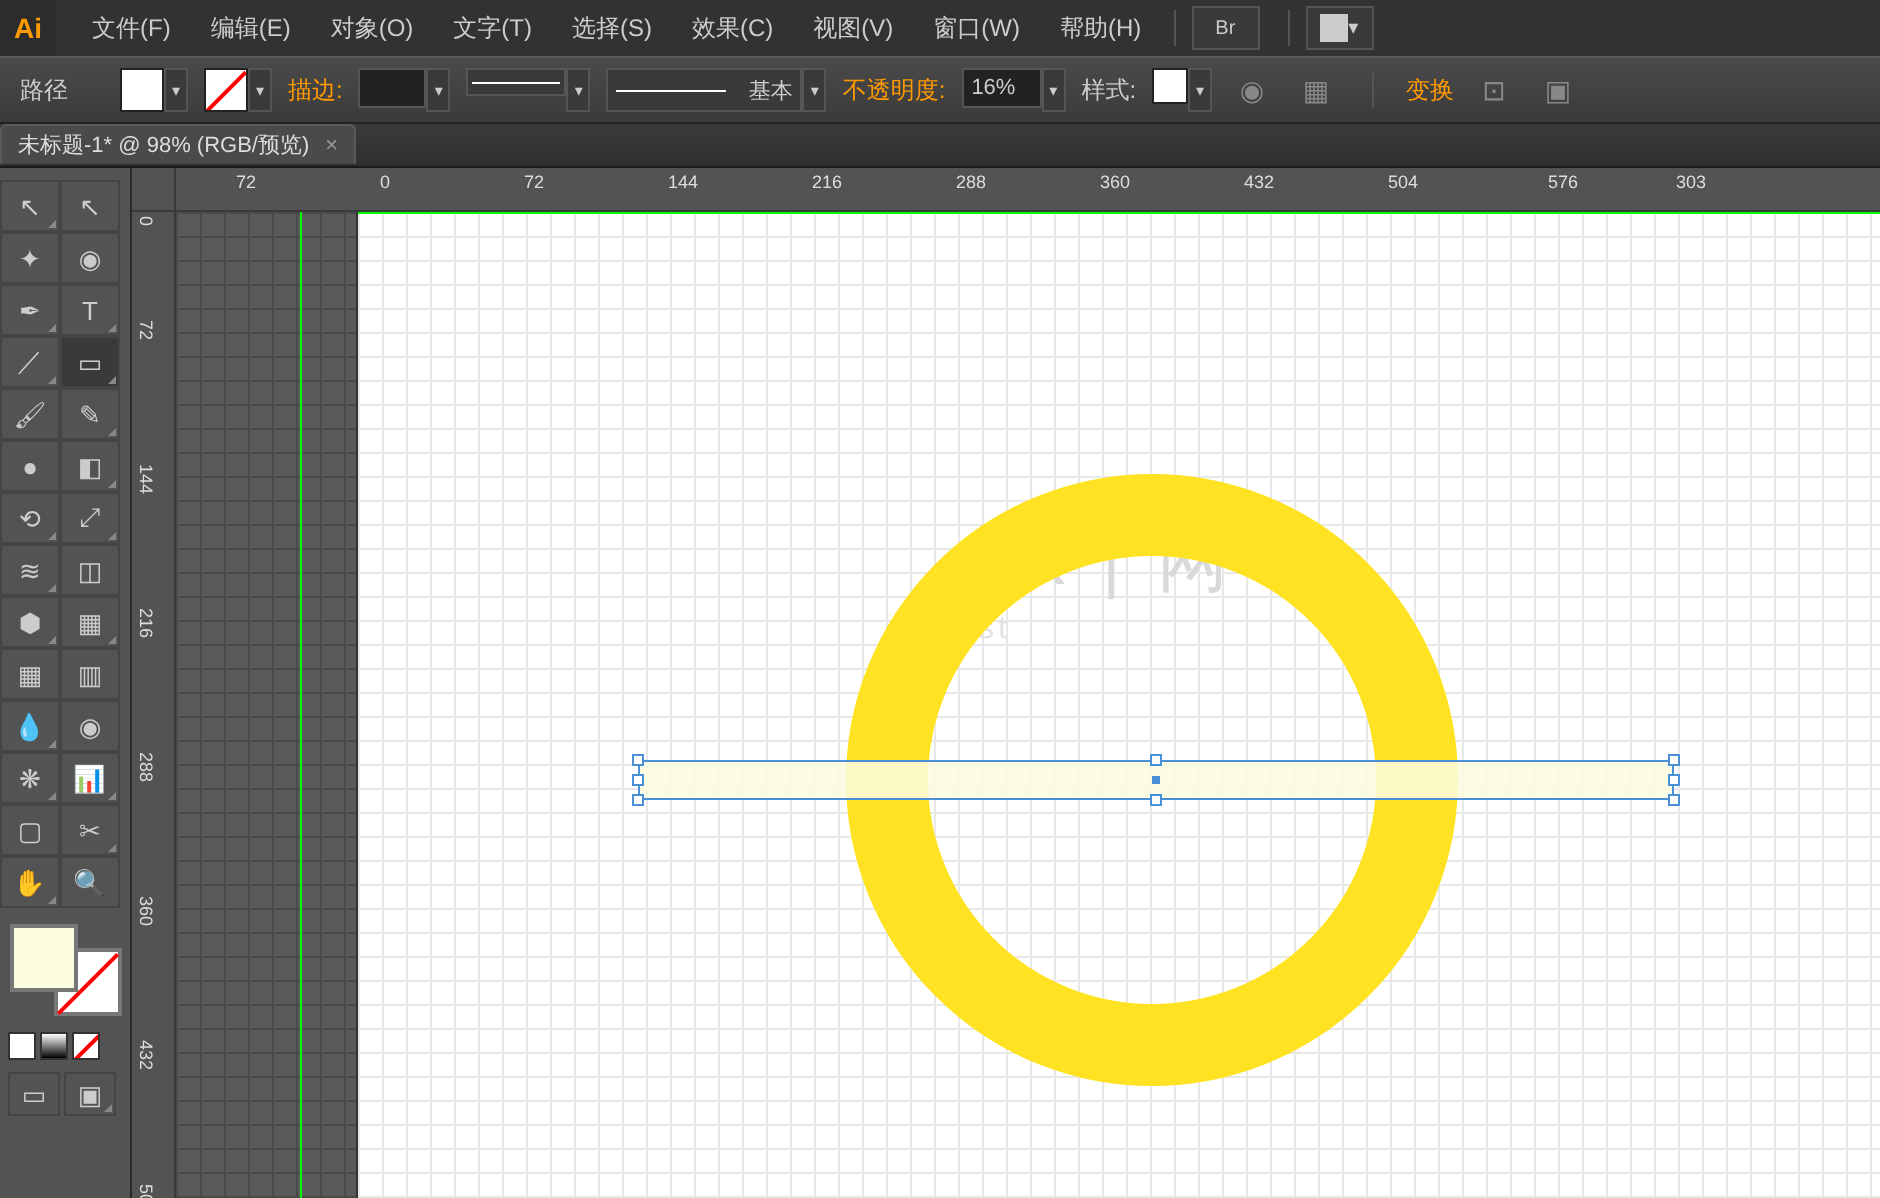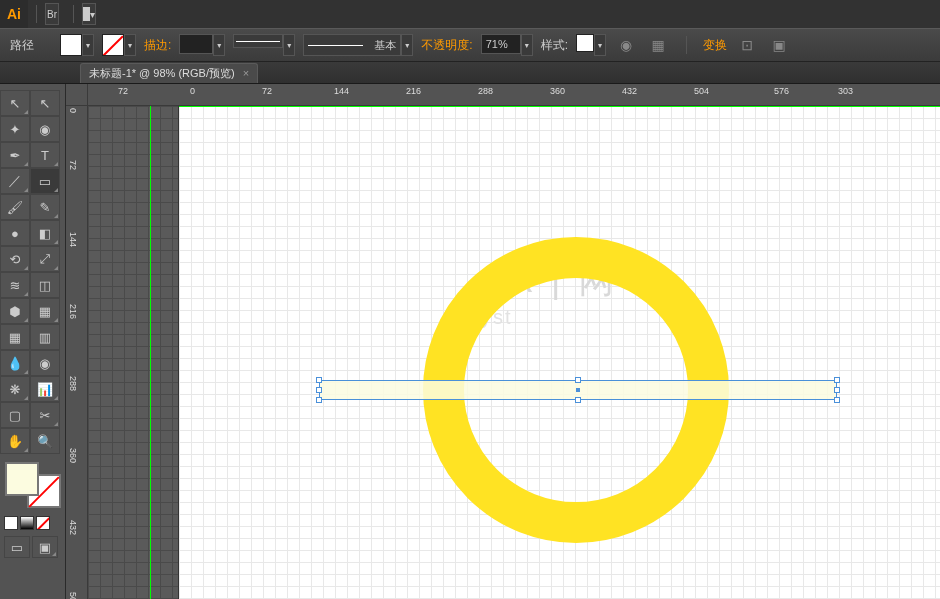--- a/index.html
+++ b/index.html
@@ -4,41 +4,41 @@
 <style>
 * { margin:0; padding:0; box-sizing:border-box; font-family:"Microsoft YaHei",Arial,sans-serif; }
 body { background:#323232; width:940px; height:599px; overflow:hidden; position:relative; }
 
 
 .titlebar { height:28px; background:#323232; display:flex; align-items:center; color:#ccc; font-size:12px; }
 .app-logo { width:28px; height:28px; background:#2c2c2c; display:flex; align-items:center; justify-content:center; color:#ff9a00; font-weight:bold; font-size:14px; }
 .menubar { display:flex; margin-left:10px; gap:4px; }
 .menu-item { padding:3px 8px; cursor:default; }
 .tb-sep { width:1px; height:18px; background:#555; margin:0 8px; }
-.tb-btn { width:14px; height:22px; background:#3a3a3a; border:1px solid #555; display:flex; align-items:center; justify-content:center; color:#ccc; font-size:10px; margin-right:6px; }
+.tb-btn { width:34px; height:22px; background:#3a3a3a; border:1px solid #555; display:flex; align-items:center; justify-content:center; color:#ccc; font-size:10px; margin-right:6px; }
 .tb-square { width:14px; height:14px; background:#ccc; }
 
 
 .controlbar { height:34px; background:linear-gradient(#4a4a4a,#3b3b3b); border-top:1px solid #5a5a5a; border-bottom:1px solid #222; display:flex; align-items:center; color:#ccc; font-size:12px; padding:0 10px; gap:8px; }
 .ctrl-label { color:#ccc; }
 .ctrl-label.orange { color:#ff9a00; }
 .swatch { width:22px; height:22px; background:#fff; border:1px solid #222; }
 .swatch-none { width:22px; height:22px; background:#fff; border:1px solid #222; position:relative; overflow:hidden; }
 .swatch-none::after { content:""; position:absolute; width:140%; height:2px; background:#f00; top:50%; left:-20%; transform:rotate(-45deg); }
 .dropdown-arrow { width:12px; height:22px; background:#3a3a3a; border:1px solid #555; display:flex; align-items:center; justify-content:center; font-size:8px; }
 .stroke-sample { width:50px; height:14px; background:#3a3a3a; border:1px solid #555; padding:2px; }
 .stroke-sample-line { height:1px; background:#fff; margin-top:4px; }
 .stroke-preset { width:98px; height:22px; background:#3a3a3a; border:1px solid #555; display:flex; align-items:center; padding:0 4px; font-size:11px; justify-content:space-between; }
 .stroke-preset .line { width:55px; height:1px; background:#fff; }
 .opacity-input { width:40px; height:20px; background:#222; border:1px solid #555; color:#ccc; font-size:11px; padding:0 4px; display:flex; align-items:center; }
 .style-sw { width:18px; height:18px; background:#fff; border:1px solid #222; }
 .icon-btn { width:24px; height:24px; display:flex; align-items:center; justify-content:center; color:#888; font-size:14px; }
 
 
-.tabstrip { height:22px; background:linear-gradient(#3a3a3a,#2f2f2f); display:flex; align-items:center; padding-left:80px; border-bottom:1px solid #1a1a1a; }
+.tabstrip { height:22px; background:linear-gradient(#3a3a3a,#2f2f2f); display:flex; align-items:flex-start; border-bottom:1px solid #1a1a1a; }
 .doc-tab { height:20px; background:#4a4a4a; color:#ddd; font-size:11px; padding:3px 8px; border:1px solid #5a5a5a; border-bottom:none; border-radius:3px 3px 0 0; display:flex; align-items:center; gap:8px; }
 .doc-tab .x { color:#999; font-size:11px; }
 
 
 .workspace { position:absolute; left:0; top:84px; right:0; bottom:0; display:flex; }
 .toolbox { width:66px; background:#535353; border-right:1px solid #2a2a2a; }
 .tool-row { display:flex; }
 .tool { width:30px; height:26px; background:#535353; border:1px solid #454545; display:flex; align-items:center; justify-content:center; color:#ccc; font-size:13px; position:relative; }
 .tool.active { background:#3a3a3a; }
 .tool-corner { position:absolute; right:1px; bottom:1px; width:0; height:0; border-left:4px solid transparent; border-bottom:4px solid #888; }
@@ -59,31 +59,42 @@
 .ruler-h { position:absolute; left:22px; right:0; top:0; height:22px; background:#535353; border-bottom:1px solid #3a3a3a; color:#ddd; font-size:9px; z-index:4; }
 .ruler-h-tick { position:absolute; top:2px; transform:translateX(-8px); }
 .ruler-v { position:absolute; left:0; top:22px; bottom:0; width:22px; background:#535353; border-right:1px solid #3a3a3a; color:#ddd; font-size:9px; z-index:4; }
 .ruler-v-tick { position:absolute; left:2px; writing-mode:vertical-rl; transform:translateY(-8px); }
 .canvas-area { position:absolute; left:22px; top:22px; right:0; bottom:0; overflow:hidden; }
 .grid-dark { position:absolute; inset:0; background:#5a5a5a; background-image:linear-gradient(#4a4a4a 1px,transparent 1px),linear-gradient(90deg,#4a4a4a 1px,transparent 1px); background-size:12px 12px; }
 .artboard { position:absolute; left:90px; top:0; right:0; bottom:0; background:#fff; background-image:linear-gradient(#e8e8e8 1px,transparent 1px),linear-gradient(90deg,#e8e8e8 1px,transparent 1px); background-size:12px 12px; border-left:1px solid #333; }
 .guide-h { position:absolute; left:0; right:0; height:1px; background:#0f0; }
 .guide-v { position:absolute; top:0; bottom:0; width:1px; background:#0f0; }
 .wm { position:absolute; color:#d9d9d9; font-size:36px; font-weight:300; letter-spacing:4px; }
-.wm2 { position:absolute; color:#e2e2e2; font-size:20px; letter-spacing:2px; }
+.wm2 { position:absolute; color:#e2e2e2; font-size:16px; letter-spacing:2px; }
 .ring { position:absolute; border-radius:50%; }
 .sel-rect { position:absolute; border:1px solid #4a90d9; background:rgba(252,252,224,0.85); }
 .sel-handle { position:absolute; width:6px; height:6px; background:#fff; border:1px solid #4a90d9; }
 .sel-center { position:absolute; width:4px; height:4px; background:#4a90d9; }
 </style>
 </head>
 <body>
 
 <div class="titlebar">
   <div class="app-logo">Ai</div>
+  <div class="menubar">
+    <div class="menu-item">文件(F)</div>
+    <div class="menu-item">编辑(E)</div>
+    <div class="menu-item">对象(O)</div>
+    <div class="menu-item">文字(T)</div>
+    <div class="menu-item">选择(S)</div>
+    <div class="menu-item">效果(C)</div>
+    <div class="menu-item">视图(V)</div>
+    <div class="menu-item">窗口(W)</div>
+    <div class="menu-item">帮助(H)</div>
+  </div>
   <div class="tb-sep"></div>
   <div class="tb-btn">Br</div>
   <div class="tb-sep"></div>
   <div class="tb-btn"><div class="tb-square"></div>▾</div>
 </div>
 
 <div class="controlbar">
   <span class="ctrl-label">路径</span>
   <div style="width:10px"></div>
   <div style="display:flex">
@@ -107,21 +118,21 @@
   </div>
   <div style="display:flex">
     <div class="stroke-preset">
         <div class="line"></div>
         <span>基本</span>
       </div>
     <div class="dropdown-arrow">▾</div>
   </div>
   <span class="ctrl-label orange">不透明度:</span>
   <div style="display:flex">
-    <div class="opacity-input">71%</div>
+    <div class="opacity-input">16%</div>
     <div class="dropdown-arrow">▾</div>
   </div>
   <span class="ctrl-label">样式:</span>
   <div style="display:flex">
     <div class="style-sw"></div>
     <div class="dropdown-arrow">▾</div>
   </div>
   <div class="icon-btn">◉</div>
   <div class="icon-btn">▦</div>
   <div class="tb-sep"></div>

